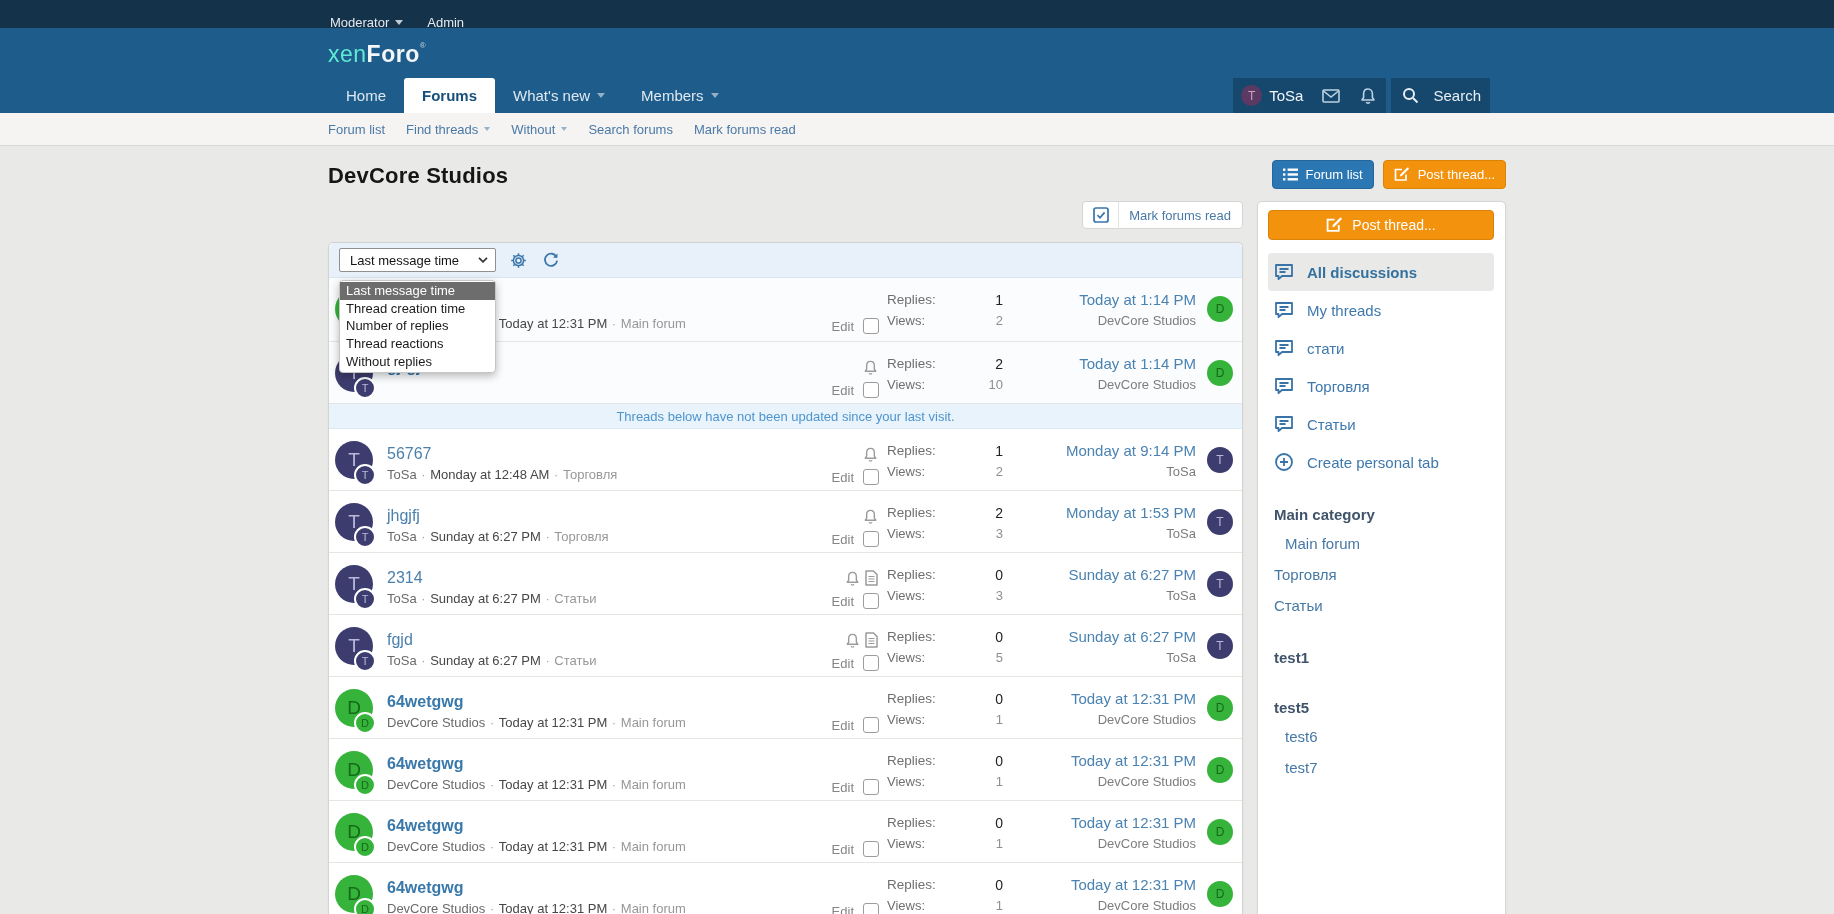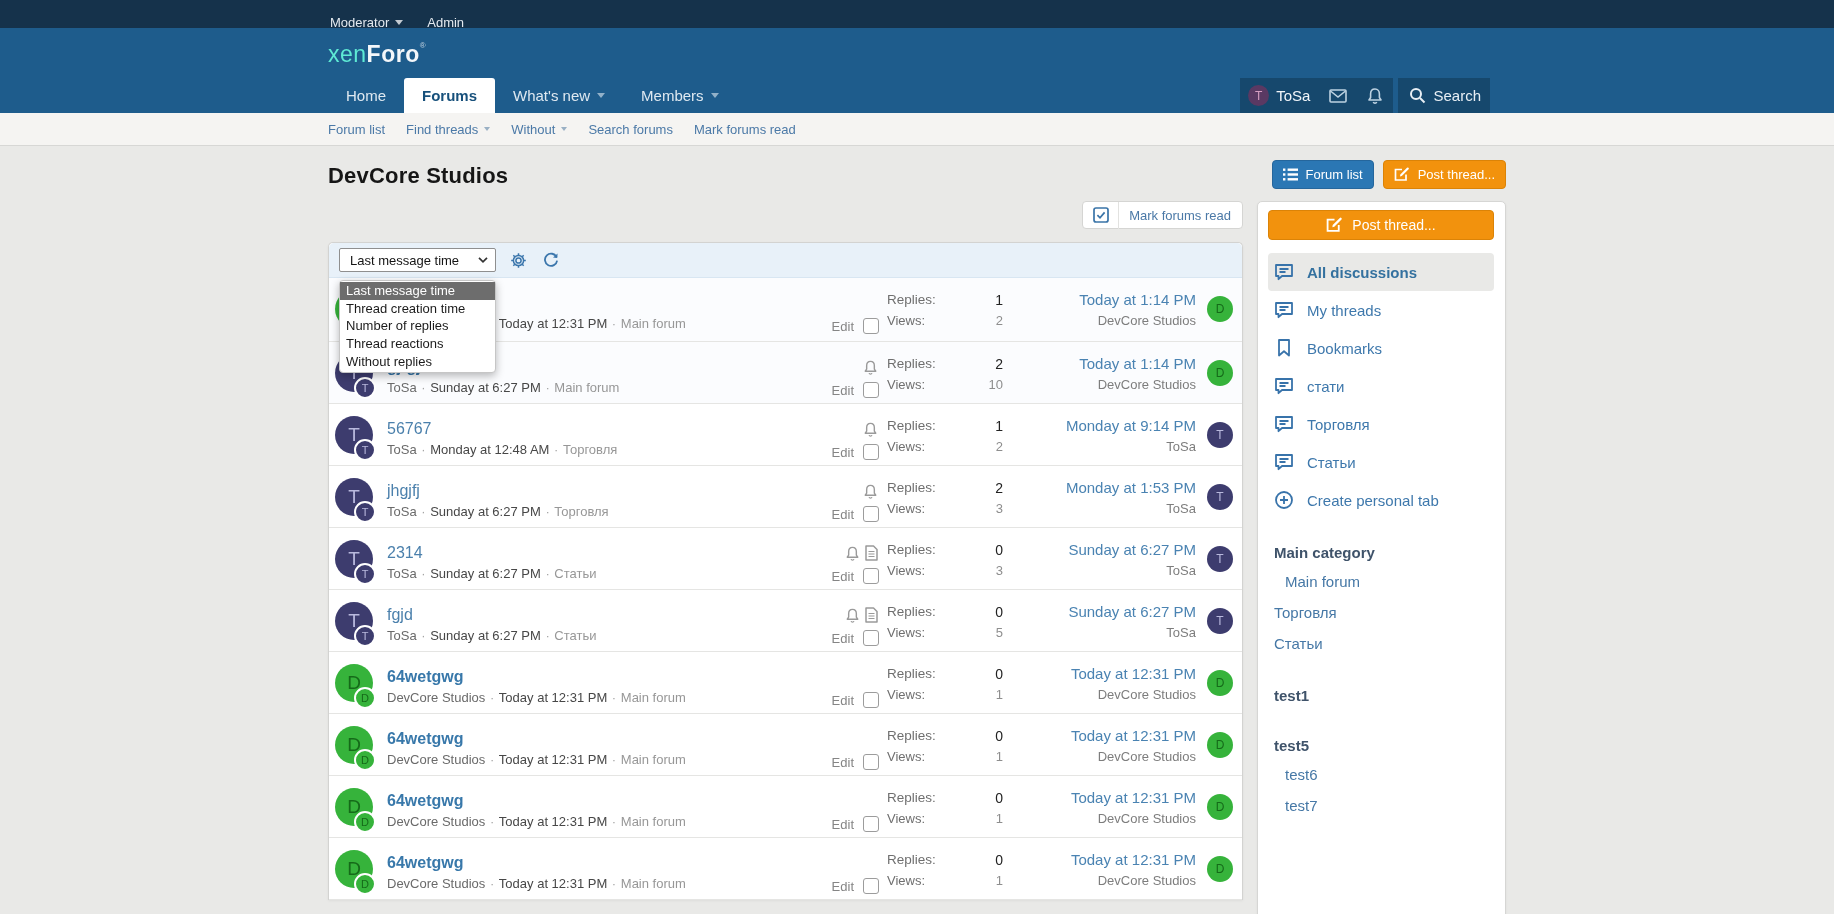--- a/index.html
+++ b/index.html
@@ -27,21 +27,21 @@
   .nav-tab.active { background:#ffffff; color:#17507b; font-weight:700; border-radius:3px 3px 0 0; }
   .nav-right { margin-left:auto; display:flex; }
   .navgroup { background:rgba(10,34,53,.35); display:flex; align-items:center; }
   .navgroup.member { padding:0 8px; gap:0; }
   .navgroup.search { margin-left:5px; padding:0 9px 0 11px; cursor:pointer; }
   .hdr-user { display:flex; align-items:center; gap:7px; padding-right:9px; cursor:pointer; }
   .hdr-avatar { width:21px; height:21px; border-radius:50%; background:#5a3963; color:#d79ec2; font-size:12px; display:flex; align-items:center; justify-content:center; }
   .hdr-username { color:#f2f6fa; font-size:15px; }
   .hdr-icon { padding:0 10px; display:flex; align-items:center; cursor:pointer; }
   .hdr-icon svg { display:block; }
-  .search-label { color:#e8eff5; font-size:15px; margin-left:7px; }
+  .search-label { color:#e8eff5; font-size:15px; margin-left:14px; }
 
   
   .crumb-bar { height:33px; background:#f5f4f2; border-bottom:1px solid #d7d7d5; }
   .crumb-bar .container { display:flex; align-items:center; height:32px; }
   .crumb { font-size:13px; color:#4b79a7; display:flex; align-items:center; gap:6px; padding-right:21px; cursor:pointer; }
   .crumb .chev { border-top-color:#9ab0c4; border-left-width:3.5px; border-right-width:3.5px; border-top-width:4.5px; }
 
   
   .title-row { display:flex; align-items:flex-start; margin-top:14px; height:36px; }
   .page-title { font-size:22px; font-weight:600; color:#161616; letter-spacing:.2px; margin-top:3px; }
@@ -316,21 +316,21 @@
                 </div>
                 <div class="lastav-cell">
                   <div class="lastav av-green">D</div>
                 </div>
               </div>
               <div class="t-row unread new">
                 <div class="av-cell">
                   <div class="av-main av-navy">T</div>
                   <div class="av-mini av-navy">T</div>
                 </div>
-                <div class="main-cell"><a class="t-title">gjfgj</a><div class="t-meta"><span class="m-user">ToSa</span><span class="m-dot"> · </span><span class="m-date">Sunday at 6:27 PM</span><span class="m-dot"> · </span><span class="m-forum">Main forum</span></div></div>
+                <div class="main-cell"><a class="t-title">gjfgj</a></div>
                 <div class="status-cell">
                   <div class="status-icons">
                     <span style="display: inline-flex;">
                       <svg width="15" height="17" viewBox="0 0 16 18">
                         <path d="M8 2.5 C5.4 2.5 3.9 4.5 3.9 7.1 L3.9 10.7 L2.4 13 L13.6 13 L12.1 10.7 L12.1 7.1 C12.1 4.5 10.6 2.5 8 2.5 Z" fill="none" stroke="#9a9a9a" stroke-width="1.5" stroke-linejoin="round"></path>
                         <path d="M6.5 15 A 1.6 1.6 0 0 0 9.5 15" fill="none" stroke="#9a9a9a" stroke-width="1.5"></path>
                       </svg>
                     </span>
                   </div>
                   <div class="edit-line">
@@ -349,20 +349,21 @@
                   </div>
                 </div>
                 <div class="date-cell">
                   <div class="d-date">Today at 1:14 PM</div>
                   <div class="d-user">DevCore Studios</div>
                 </div>
                 <div class="lastav-cell">
                   <div class="lastav av-green">D</div>
                 </div>
               </div>
+              <div class="banner">Threads below have not been updated since your last visit.</div>
               <div class="t-row">
                 <div class="av-cell">
                   <div class="av-main av-navy">T</div>
                   <div class="av-mini av-navy">T</div>
                 </div>
                 <div class="main-cell"><a class="t-title">56767</a><div class="t-meta"><span class="m-user">ToSa</span><span class="m-dot"> · </span><span class="m-date">Monday at 12:48 AM</span><span class="m-dot"> · </span><span class="m-forum">Торговля</span></div></div>
                 <div class="status-cell">
                   <div class="status-icons">
                     <span style="display: inline-flex;">
                       <svg width="15" height="17" viewBox="0 0 16 18">
@@ -672,28 +673,20 @@
                   <svg width="20" height="20" viewBox="0 0 20 20">
                     <path d="M2 3 L18 3 L18 14 L8 14 L4.5 17.2 L4.5 14 L2 14 Z" fill="none" stroke="#3873aa" stroke-width="1.8" stroke-linejoin="round"></path>
                     <path d="M5.5 7 L14.5 7 M5.5 10 L11.5 10" stroke="#3873aa" stroke-width="1.8"></path>
                   </svg>
                 </span>
                 <span>My threads</span>
               </div>
               <div class="side-item">
                 <span style="display: inline-flex;">
                   <svg width="20" height="20" viewBox="0 0 20 20">
-                    <path d="M5 2 L15 2 L15 17.5 L10 13.3 L5 17.5 Z" fill="none" stroke="#3873aa" stroke-width="1.8" stroke-linejoin="round"></path>
-                  </svg>
-                </span>
-                <span>Bookmarks</span>
-              </div>
-              <div class="side-item">
-                <span style="display: inline-flex;">
-                  <svg width="20" height="20" viewBox="0 0 20 20">
                     <path d="M2 3 L18 3 L18 14 L8 14 L4.5 17.2 L4.5 14 L2 14 Z" fill="none" stroke="#3873aa" stroke-width="1.8" stroke-linejoin="round"></path>
                     <path d="M5.5 7 L14.5 7 M5.5 10 L11.5 10" stroke="#3873aa" stroke-width="1.8"></path>
                   </svg>
                 </span>
                 <span>стати</span>
               </div>
               <div class="side-item">
                 <span style="display: inline-flex;">
                   <svg width="20" height="20" viewBox="0 0 20 20">
                     <path d="M2 3 L18 3 L18 14 L8 14 L4.5 17.2 L4.5 14 L2 14 Z" fill="none" stroke="#3873aa" stroke-width="1.8" stroke-linejoin="round"></path>

